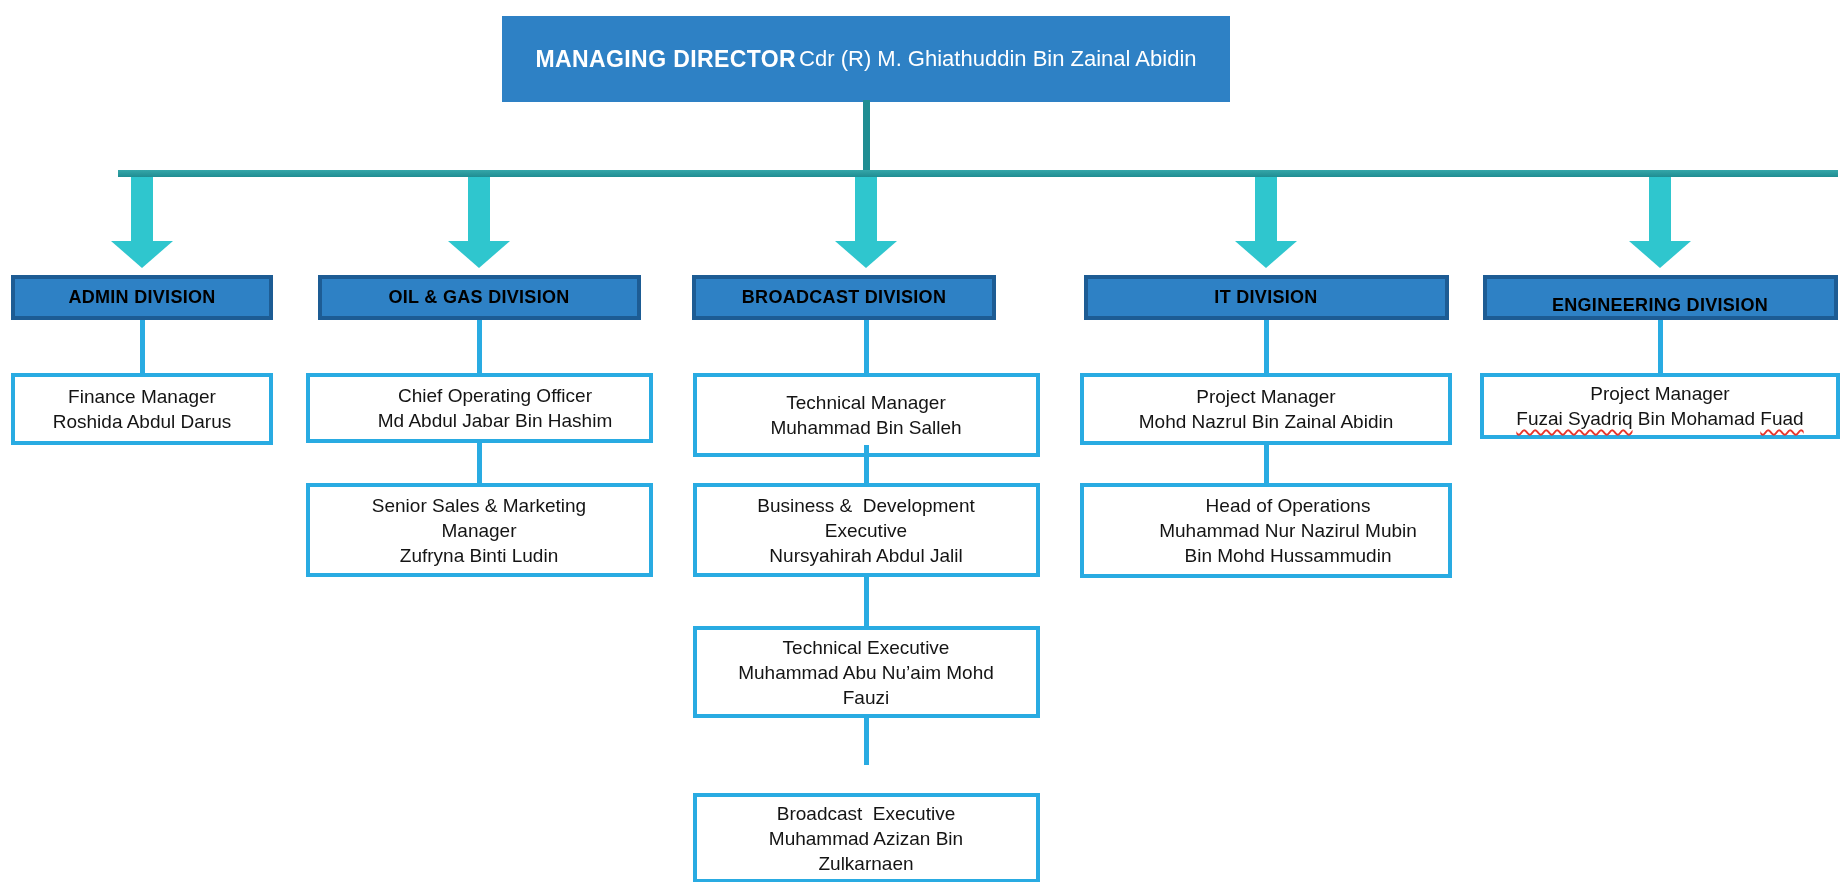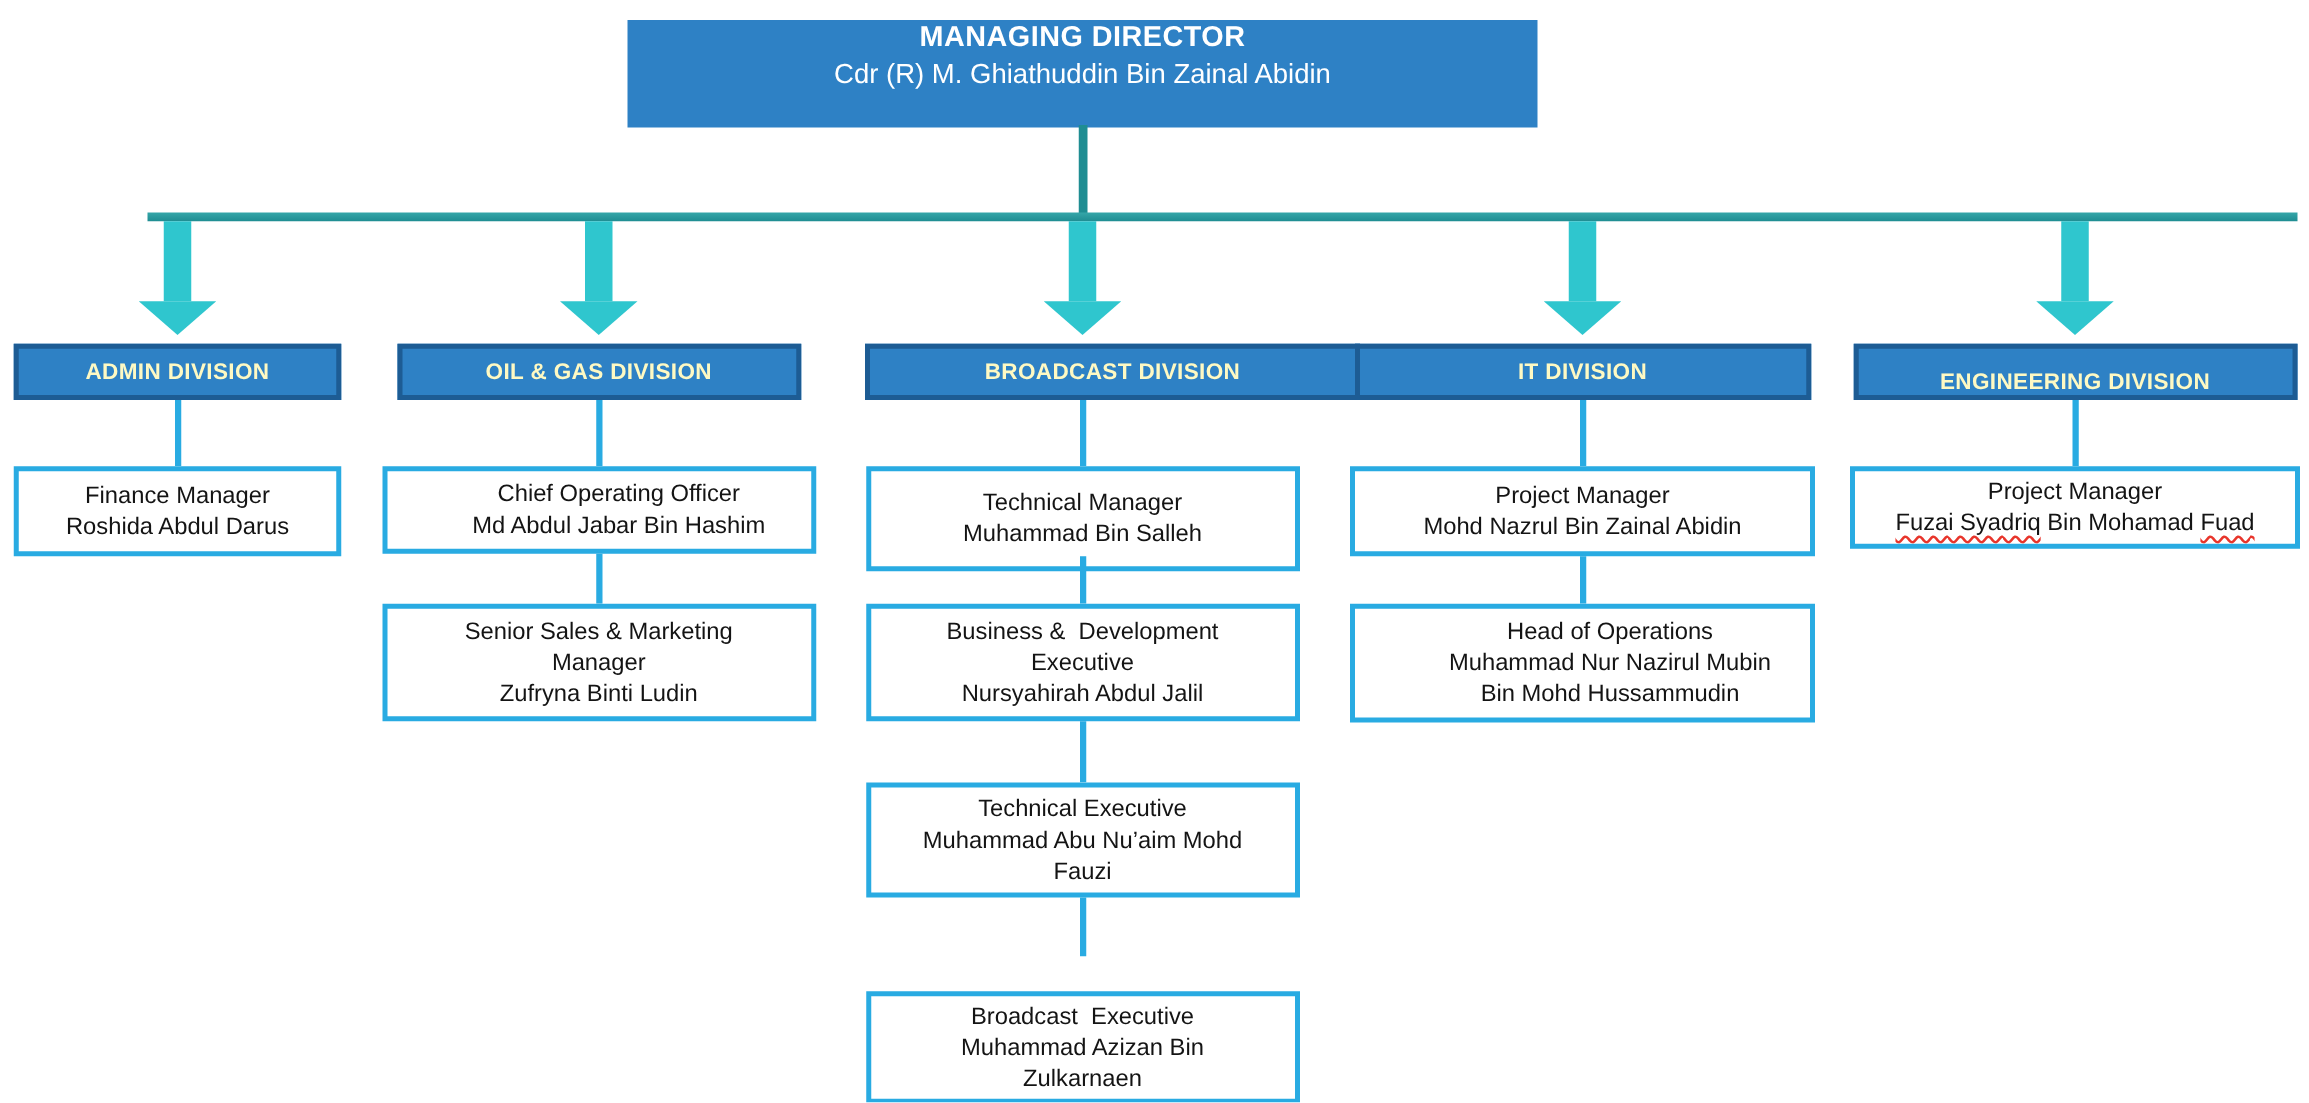--- a/index.html
+++ b/index.html
@@ -7,35 +7,35 @@
     --teal:#1F8D92; --teal-light:#35A6A9; --arrow:#2FC6CE; --red:#E8352B;
   }
   html,body{margin:0;padding:0;background:#fff;}
   .canvas{
     position:relative;width:1847px;height:882px;background:#fff;
     font-family:"Liberation Sans",sans-serif;overflow:hidden;
   }
   .md-box{
     position:absolute;left:502px;top:16px;width:728px;height:86px;
     background:var(--div-fill);color:#fff;
-    display:flex;flex-direction:column;align-items:center;gap:3px;
+    display:flex;flex-direction:row;align-items:center;justify-content:center;gap:3px;
   }
   .md-title{font-size:23px;font-weight:bold;letter-spacing:.4px;white-space:pre;}
   .md-name{font-size:22px;white-space:pre;}
   .teal-v{position:absolute;left:863px;top:100px;width:7px;height:72px;background:var(--teal);}
   .teal-h{position:absolute;left:118px;top:170px;width:1720px;height:7px;
     background:linear-gradient(var(--teal-light),var(--teal));}
   .arrow{position:absolute;}
   .arrow .shaft{position:absolute;top:0;background:var(--arrow);}
   .arrow .head{position:absolute;width:0;height:0;
     border-left:31px solid transparent;border-right:31px solid transparent;
     border-top:27px solid var(--arrow);}
   .division-header{
     position:absolute;top:275px;height:45px;box-sizing:border-box;
-    background:var(--div-fill);border:4px solid var(--div-border);color:#fef9c3;
+    background:var(--div-fill);border:4px solid var(--div-border);color:#000000;
     display:flex;align-items:center;justify-content:center;
     font-size:18px;font-weight:bold;letter-spacing:.3px;white-space:pre;
   }
   .staff-box{
     position:absolute;box-sizing:border-box;background:#fff;border:4px solid var(--cyan);
     display:flex;flex-direction:column;align-items:center;justify-content:center;
     color:#141414;font-size:19px;line-height:25px;text-align:center;
   }
   .staff-line{white-space:pre;}
   .v-conn{position:absolute;width:5px;background:var(--cyan);}
@@ -82,21 +82,21 @@
       <div class="v-conn" style="left: 476.5px; top: 443px; height: 40px;"></div>
       <div class="staff-box" style="left: 305.5px; top: 483px; width: 347px; height: 94px;">
         <div class="staff-line">Senior Sales &amp; Marketing</div>
         <div class="staff-line">Manager</div>
         <div class="staff-line">Zufryna Binti Ludin</div>
       </div>
       <div class="arrow" style="left: 835px; top: 177px; width: 62px; height: 91px;">
         <div class="shaft" style="left: 20px; width: 22px; height: 64px;"></div>
         <div class="head" style="top: 64px; left: 0px;"></div>
       </div>
-      <div class="division-header" style="left: 692px; width: 396px;"><div>BROADCAST DIVISION</div></div>
+      <div class="division-header" style="left: 692px; width: 304px;"><div>BROADCAST DIVISION</div></div>
       <div class="v-conn" style="left: 863.5px; top: 320px; height: 53px;"></div>
       <div class="staff-box" style="left: 692.5px; top: 373px; width: 347px; height: 84px;">
         <div class="staff-line">Technical Manager</div>
         <div class="staff-line">Muhammad Bin Salleh</div>
       </div>
       <div class="v-conn" style="left: 863.5px; top: 445px; height: 38px;"></div>
       <div class="staff-box" style="left: 692.5px; top: 483px; width: 347px; height: 94px;">
         <div class="staff-line">Business &amp;  Development</div>
         <div class="staff-line">Executive</div>
         <div class="staff-line">Nursyahirah Abdul Jalil</div>

